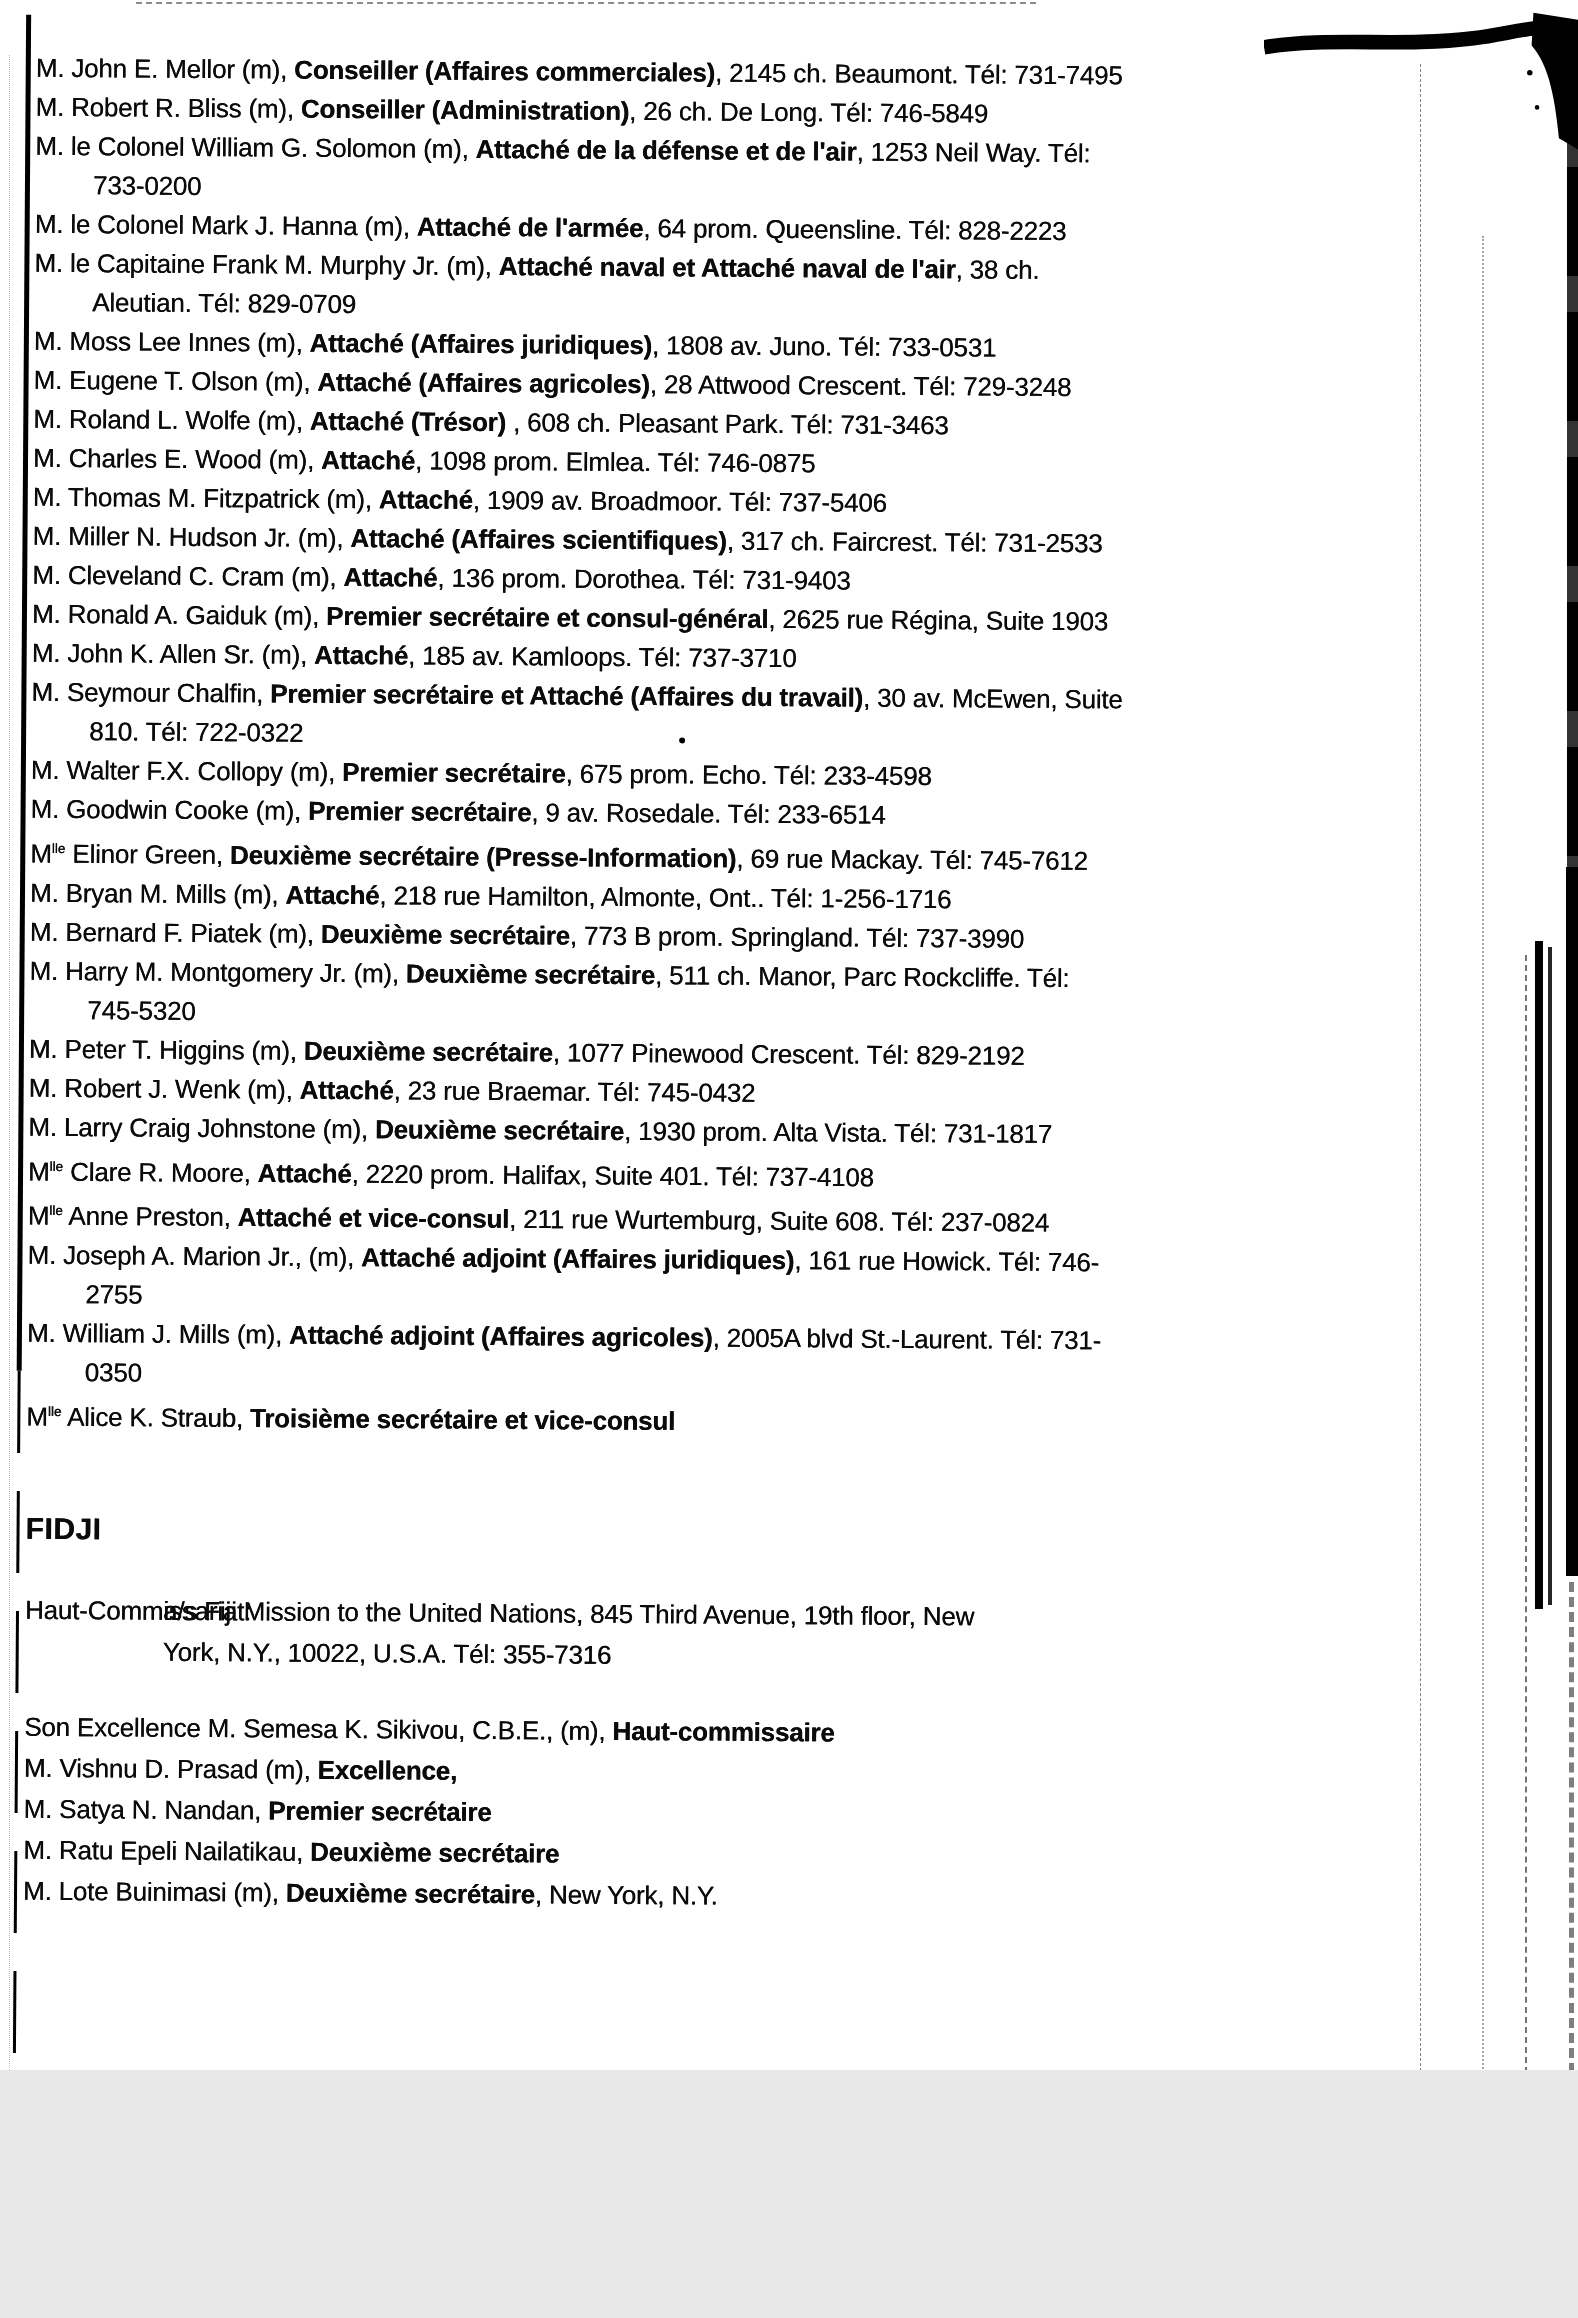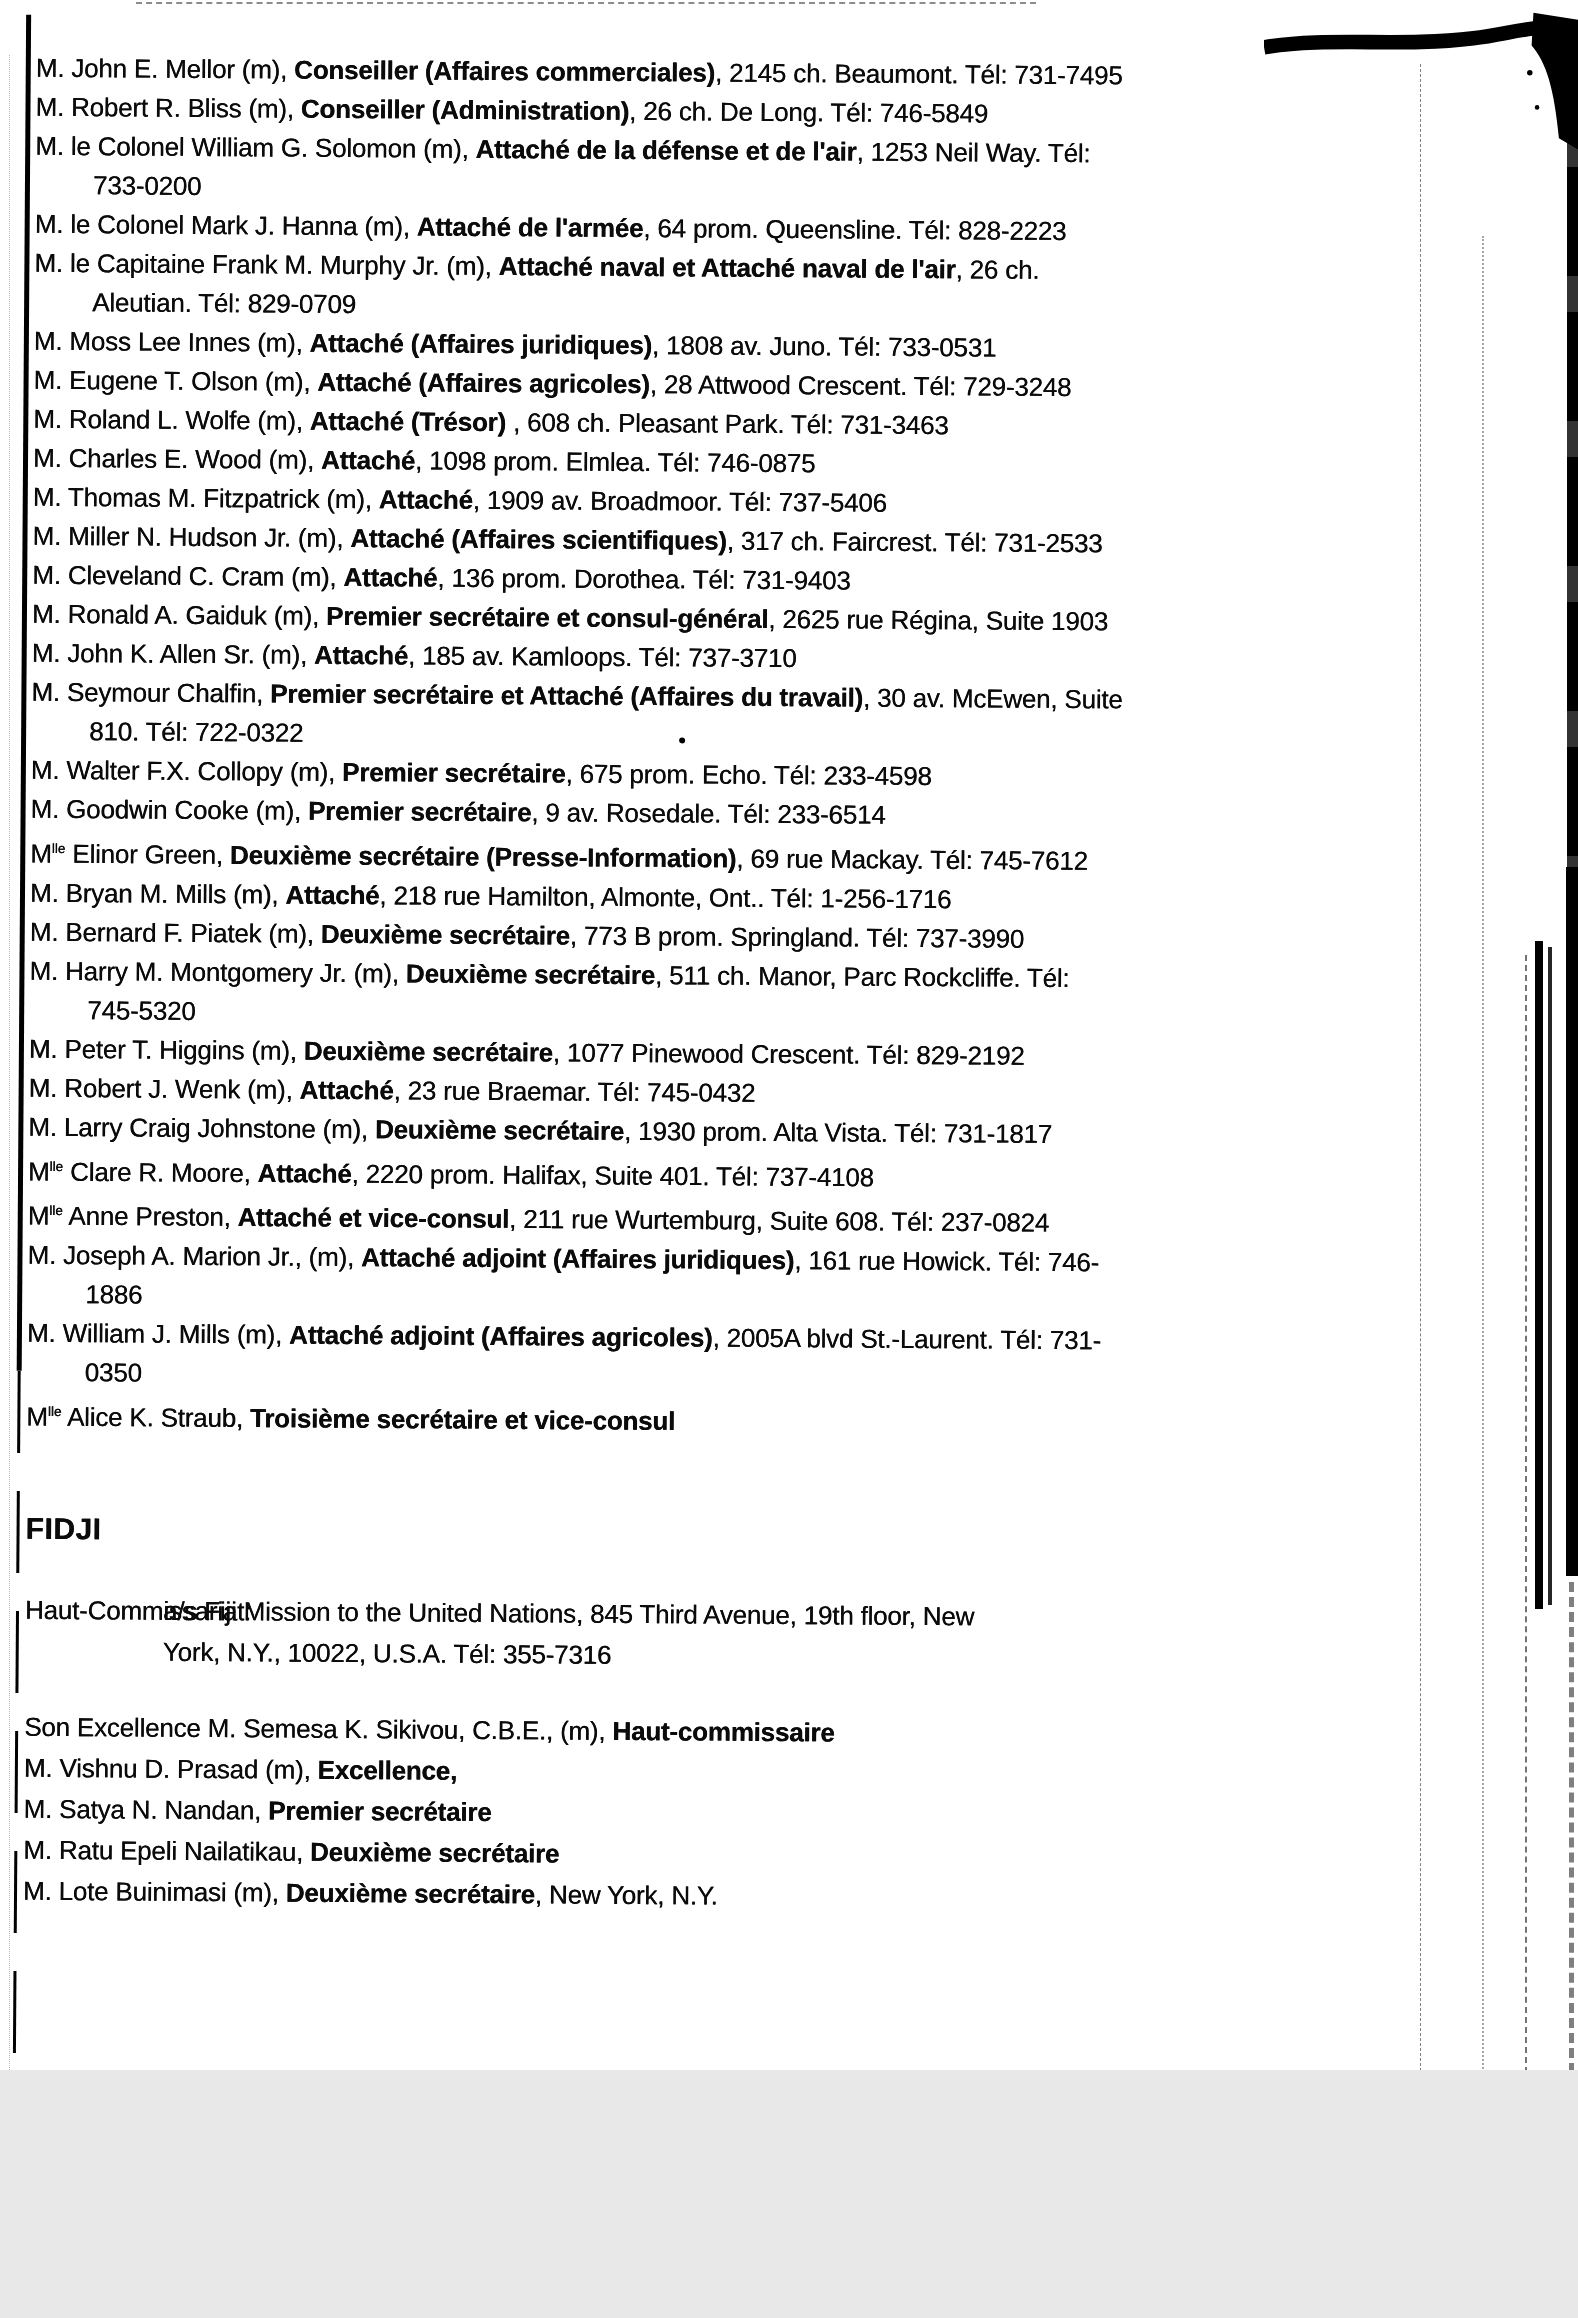--- a/index.html
+++ b/index.html
@@ -89,21 +89,21 @@
     <div class="left-rule2"></div>
     <div class="speck" style="left:684px; top:733px;"></div>
 
     <div class="text-col">
       <div id="listing" class="listing">
           <div class="line"><span>M. John E. Mellor (m), </span><span class="b">Conseiller (Affaires commerciales)</span><span>, 2145 ch. Beaumont. Tél: 731-7495</span></div>
           <div class="line"><span>M. Robert R. Bliss (m), </span><span class="b">Conseiller (Administration)</span><span>, 26 ch. De Long. Tél: 746-5849</span></div>
           <div class="line"><span>M. le Colonel William G. Solomon (m), </span><span class="b">Attaché de la défense et de l'air</span><span>, 1253 Neil Way. Tél:</span></div>
           <div class="line cont"><span>733-0200</span></div>
           <div class="line"><span>M. le Colonel Mark J. Hanna (m), </span><span class="b">Attaché de l'armée</span><span>, 64 prom. Queensline. Tél: 828-2223</span></div>
-          <div class="line"><span>M. le Capitaine Frank M. Murphy Jr. (m), </span><span class="b">Attaché naval et Attaché naval de l'air</span><span>, 26 ch.</span></div>
+          <div class="line"><span>M. le Capitaine Frank M. Murphy Jr. (m), </span><span class="b">Attaché naval et Attaché naval de l'air</span><span>, 38 ch.</span></div>
           <div class="line cont"><span>Aleutian. Tél: 829-0709</span></div>
           <div class="line"><span>M. Moss Lee Innes (m), </span><span class="b">Attaché (Affaires juridiques)</span><span>, 1808 av. Juno. Tél: 733-0531</span></div>
           <div class="line"><span>M. Eugene T. Olson (m), </span><span class="b">Attaché (Affaires agricoles)</span><span>, 28 Attwood Crescent. Tél: 729-3248</span></div>
           <div class="line"><span>M. Roland L. Wolfe (m), </span><span class="b">Attaché (Trésor)</span><span> , 608 ch. Pleasant Park. Tél: 731-3463</span></div>
           <div class="line"><span>M. Charles E. Wood (m), </span><span class="b">Attaché</span><span>, 1098 prom. Elmlea. Tél: 746-0875</span></div>
           <div class="line"><span>M. Thomas M. Fitzpatrick (m), </span><span class="b">Attaché</span><span>, 1909 av. Broadmoor. Tél: 737-5406</span></div>
           <div class="line"><span>M. Miller N. Hudson Jr. (m), </span><span class="b">Attaché (Affaires scientifiques)</span><span>, 317 ch. Faircrest. Tél: 731-2533</span></div>
           <div class="line"><span>M. Cleveland C. Cram (m), </span><span class="b">Attaché</span><span>, 136 prom. Dorothea. Tél: 731-9403</span></div>
           <div class="line"><span>M. Ronald A. Gaiduk (m), </span><span class="b">Premier secrétaire et consul-général</span><span>, 2625 rue Régina, Suite 1903</span></div>
           <div class="line"><span>M. John K. Allen Sr. (m), </span><span class="b">Attaché</span><span>, 185 av. Kamloops. Tél: 737-3710</span></div>
@@ -115,21 +115,21 @@
           <div class="line"><span>M. Bryan M. Mills (m), </span><span class="b">Attaché</span><span>, 218 rue Hamilton, Almonte, Ont.. Tél: 1-256-1716</span></div>
           <div class="line"><span>M. Bernard F. Piatek (m), </span><span class="b">Deuxième secrétaire</span><span>, 773 B prom. Springland. Tél: 737-3990</span></div>
           <div class="line"><span>M. Harry M. Montgomery Jr. (m), </span><span class="b">Deuxième secrétaire</span><span>, 511 ch. Manor, Parc Rockcliffe. Tél:</span></div>
           <div class="line cont"><span>745-5320</span></div>
           <div class="line"><span>M. Peter T. Higgins (m), </span><span class="b">Deuxième secrétaire</span><span>, 1077 Pinewood Crescent. Tél: 829-2192</span></div>
           <div class="line"><span>M. Robert J. Wenk (m), </span><span class="b">Attaché</span><span>, 23 rue Braemar. Tél: 745-0432</span></div>
           <div class="line"><span>M. Larry Craig Johnstone (m), </span><span class="b">Deuxième secrétaire</span><span>, 1930 prom. Alta Vista. Tél: 731-1817</span></div>
           <div class="line"><span>M</span><sup>lle</sup><span> Clare R. Moore, </span><span class="b">Attaché</span><span>, 2220 prom. Halifax, Suite 401. Tél: 737-4108</span></div>
           <div class="line"><span>M</span><sup>lle</sup><span> Anne Preston, </span><span class="b">Attaché et vice-consul</span><span>, 211 rue Wurtemburg, Suite 608. Tél: 237-0824</span></div>
           <div class="line"><span>M. Joseph A. Marion Jr., (m), </span><span class="b">Attaché adjoint (Affaires juridiques)</span><span>, 161 rue Howick. Tél: 746-</span></div>
-          <div class="line cont"><span>1886</span></div>
+          <div class="line cont"><span>2755</span></div>
           <div class="line"><span>M. William J. Mills (m), </span><span class="b">Attaché adjoint (Affaires agricoles)</span><span>, 2005A blvd St.-Laurent. Tél: 731-</span></div>
           <div class="line cont"><span>0350</span></div>
           <div class="line"><span>M</span><sup>lle</sup><span> Alice K. Straub, </span><span class="b">Troisième secrétaire et vice-consul</span></div>
         </div>
 
       <div class="fidji">
         <div class="fidji-heading">FIDJI</div>
         <div class="mission">
           <span class="mission-label">Haut-Commissariat:</span>
           <span class="mission-address">

